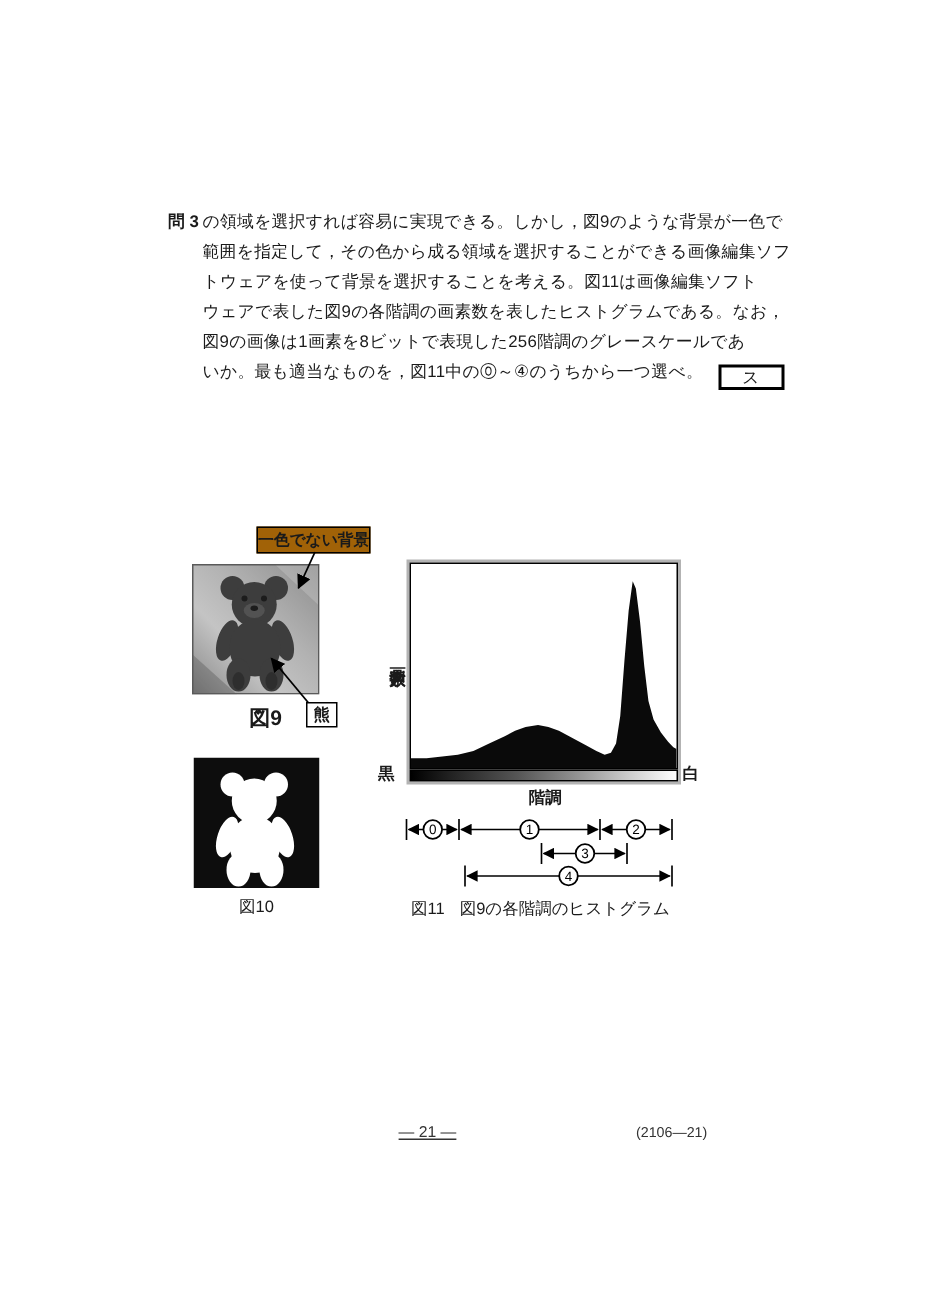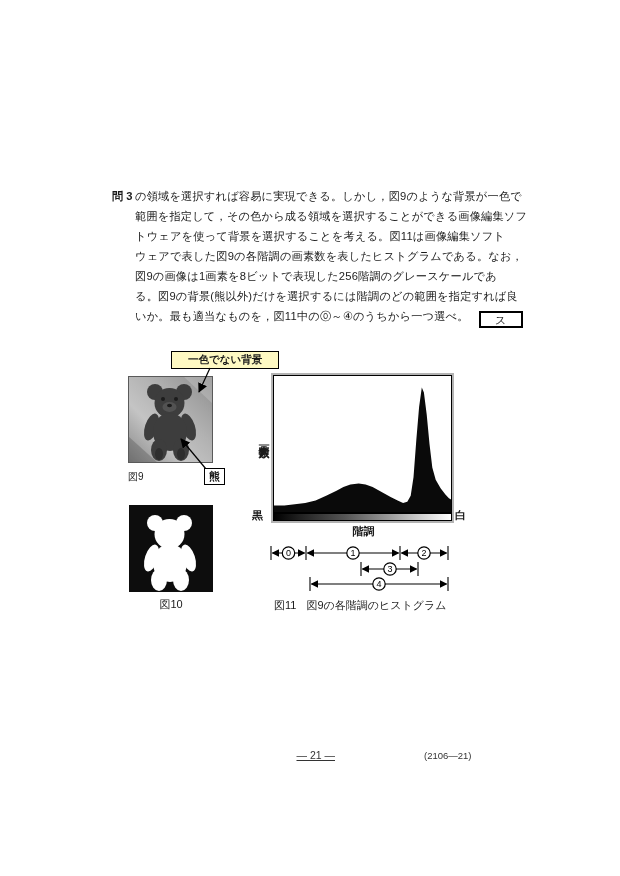--- a/index.html
+++ b/index.html
@@ -1,31 +1,31 @@
 <!DOCTYPE html>
 <html><head>
 <meta charset="utf-8">
 <style>
   * { margin:0; padding:0; box-sizing:border-box; }
   html,body { width:620px; height:876px; background:#fff; }
   body { font-family:"Liberation Sans","DejaVu Sans",sans-serif; color:#1a1a1a; position:relative; overflow:hidden; }
   .page { position:absolute; inset:0; background:#fff; }
 
   
-  .question { position:absolute; left:112px; top:138px; width:400px; font-size:11.2px; line-height:20px;margin-top:48px; }
+  .question { position:absolute; left:112px; top:138px; width:400px; font-size:11.2px; line-height:20px; }
   .q-label { position:absolute; left:0; top:0; font-weight:bold; white-space:nowrap; }
   .q-lines { margin-left:23px; }
   .q-line { white-space:nowrap; letter-spacing:0.2px; }
   .answer-box { display:inline-block; min-width:44px; height:17px; border:2px solid #000; text-align:center; line-height:13px; font-size:11px; margin-left:10px; vertical-align:-4px; padding-top:1px; }
 
   
   .fig9-photo { position:absolute; left:128px; top:376px; width:85px; height:87px; }
-  .bg-label { position:absolute; left:171px; top:351px; border:1.3px solid #000; font-size:10.5px; font-weight:600; padding:1px 16px; background:#fef9c3; white-space:nowrap; }
+  .bg-label { position:absolute; left:171px; top:351px; border:1.3px solid #000; font-size:10.5px; font-weight:600; padding:1px 0; background:#a16207; white-space:nowrap; }
   .kuma-label { position:absolute; left:204px; top:468px; border:1.3px solid #000; font-size:11px; font-weight:600; padding:0 4px; background:#fff; }
-  .fig9-caption { position:absolute; left:128px; top:470px; width:60px; text-align:left; font-size:10px; }
+  .fig9-caption { position:absolute; left:128px; top:470px; width:60px; text-align:right; font-size:14px;font-weight:bold; }
   .fig-arrows { position:absolute; left:118px; top:344px; width:145px; height:150px; pointer-events:none; }
 
   
   .fig10-photo { position:absolute; left:129px; top:505px; width:84px; height:87px; }
   .fig10-caption { position:absolute; left:129px; top:597px; width:84px; text-align:center; font-size:11px; }
 
   
   .hist-widget { position:absolute; left:271px; top:373px; border:2px solid #b3b3b3; background:#fff; }
   .hist-plot { width:179px; height:138px; border:1px solid #000; }
   .hist-plot svg { display:block; }
@@ -33,39 +33,38 @@
                    background:linear-gradient(to right,#000 0%,#222 15%,#555 40%,#999 65%,#ccc 82%,#fff 100%); }
   .ylab { position:absolute; left:256px; top:436px; writing-mode:vertical-rl; text-orientation:upright; font-size:11px; font-weight:600; letter-spacing:1px; }
   .xlab { position:absolute; left:274px; top:524px; width:179px; text-align:center; font-size:11px; font-weight:600; }
   .lab-black { position:absolute; left:252px; top:508px; font-size:11px; font-weight:600; }
   .lab-white { position:absolute; left:455px; top:508px; font-size:11px; font-weight:600; }
   .ranges { position:absolute; left:252px; top:543px; width:212px; height:50px; }
   .fig11-caption { position:absolute; left:274px; top:598px; width:190px; font-size:11px; display:flex; }
   .fig11-caption .cap-label { margin-right:10px; }
 
   
-  .footer-page { position:absolute; left:235px; top:749px; width:100px; text-align:right; font-size:10.5px; color:#333;text-decoration:underline; }
+  .footer-page { position:absolute; left:235px; top:749px; width:100px; text-align:center; font-size:10.5px; color:#333;text-decoration:underline; }
   .footer-code { position:absolute; left:424px; top:750px; font-size:9.5px; color:#333; }
 
   svg text { font-family:"Liberation Sans","DejaVu Sans",sans-serif; }
 </style>
 </head>
 <body>
 
 <div class="page">
 
   <div class="question">
     <div class="q-label">問 3</div>
     <div class="q-lines">
       <div class="q-line">の領域を選択すれば容易に実現できる。しかし，図9のような背景が一色で</div>
       <div class="q-line">範囲を指定して，その色から成る領域を選択することができる画像編集ソフ</div>
       <div class="q-line">トウェアを使って背景を選択することを考える。図11は画像編集ソフト</div>
       <div class="q-line">ウェアで表した図9の各階調の画素数を表したヒストグラムである。なお，</div>
       <div class="q-line">図9の画像は1画素を8ビットで表現した256階調のグレースケールであ</div>
-      <div class="q-line">る。図9の背景(熊以外)だけを選択するには階調のどの範囲を指定すれば良</div>
       <div class="q-line"><span>いか。最も適当なものを，図11中の⓪～④のうちから一つ選べ。</span><span class="answer-box">ス</span></div>
     </div>
   </div>
 
   <div class="bg-label">一色でない背景</div>
 
   <svg class="fig9-photo" viewBox="0 0 85 87">
     <defs>
       <linearGradient id="g9" x1="0" y1="1" x2="1" y2="0">
         <stop offset="0" stop-color="#878787"></stop>

